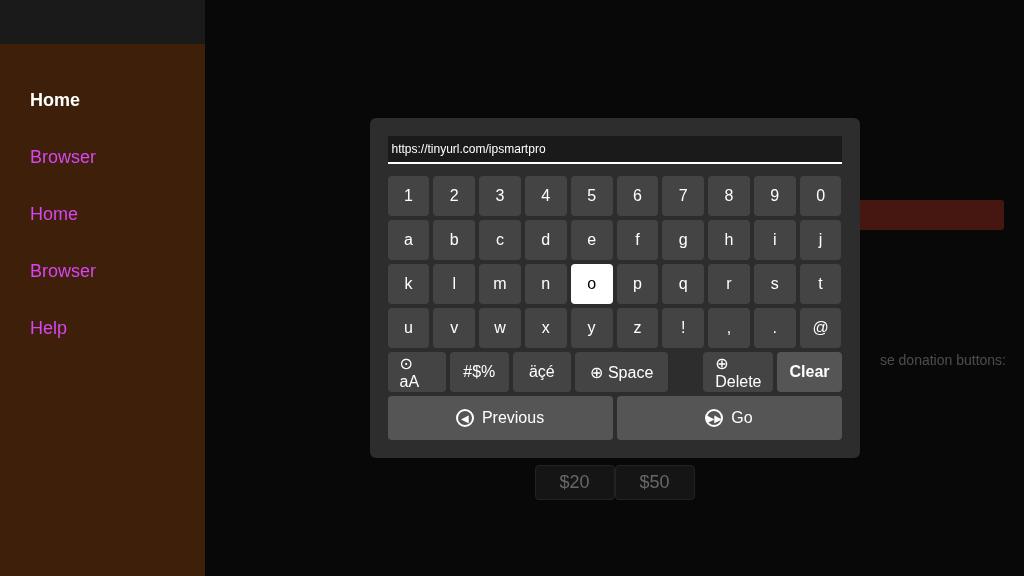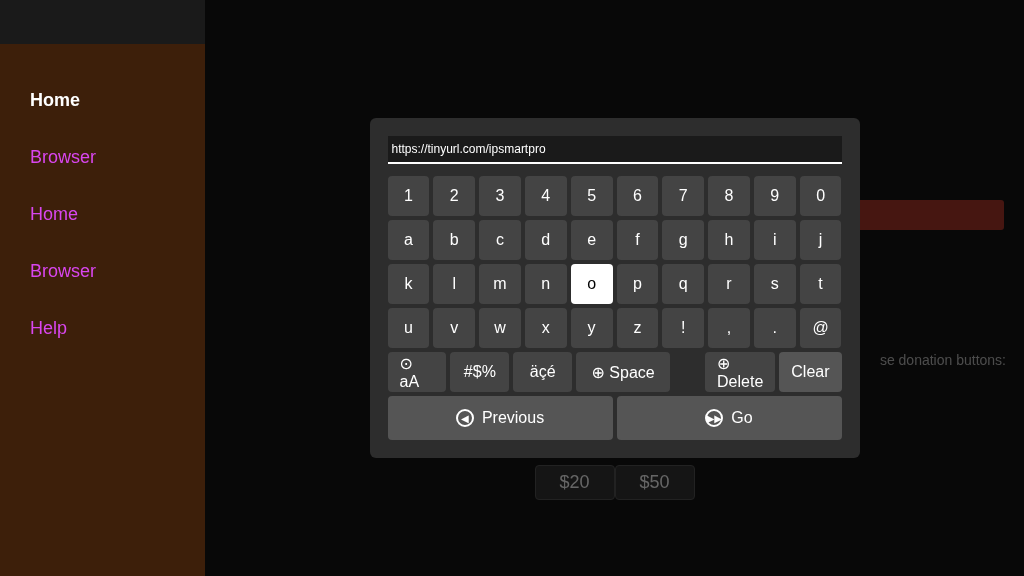--- a/index.html
+++ b/index.html
@@ -166,20 +166,21 @@
       width: auto;
       padding: 0 12px;
       flex: 1;
     }
     .key.space-key {
       flex: 2;
     }
     .key.clear-key {
       background: #555;
       flex: 1;
+      font-weight: bold;
     }
     .key.delete-key {
       flex: 1;
       margin-left: 31px;
     }
 
     
     .bottom-buttons {
       display: flex;
       gap: 4px;

